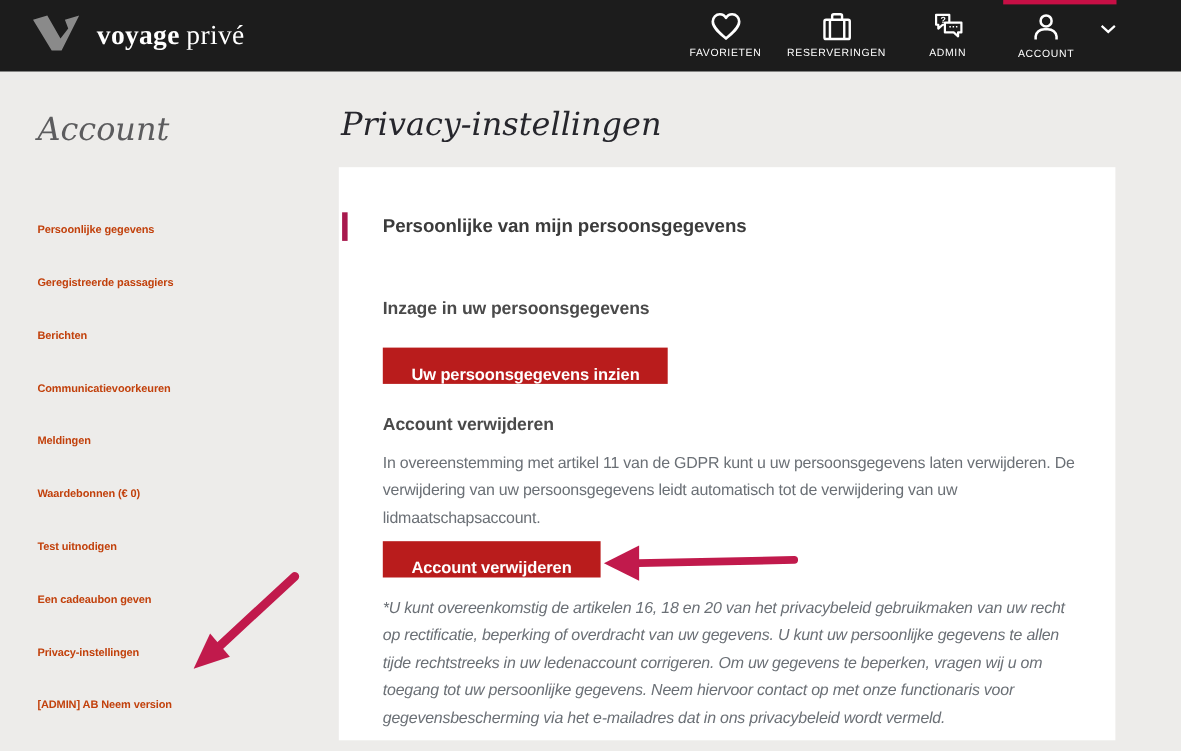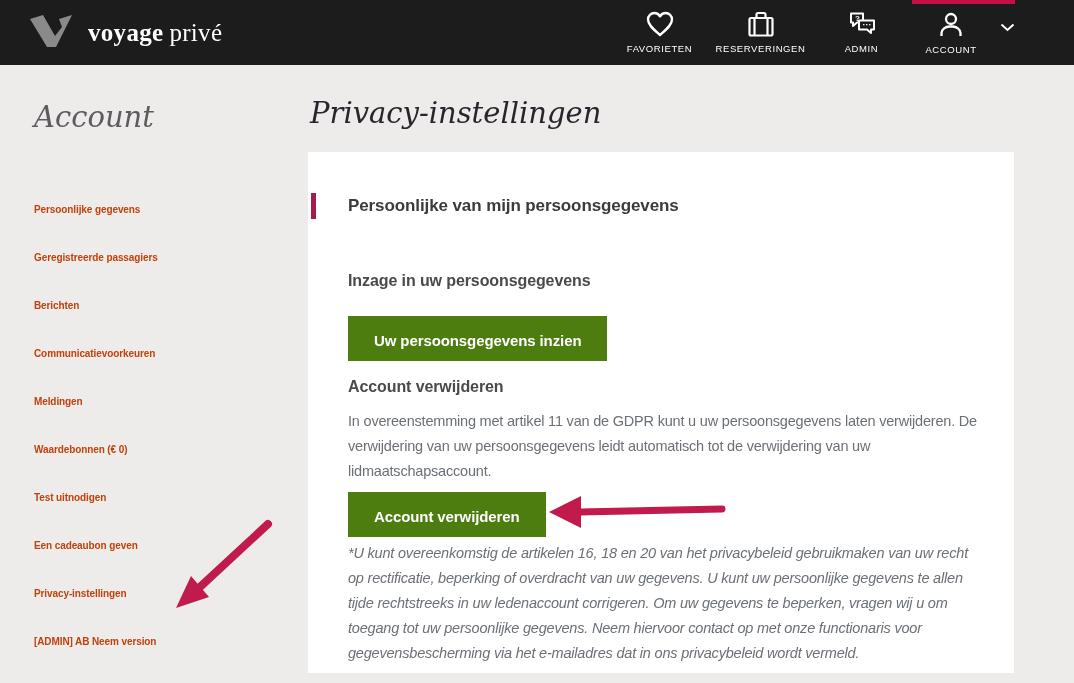--- a/index.html
+++ b/index.html
@@ -110,22 +110,22 @@
   }
   .p-access  { position: absolute; left: 40px; top: 119px; }
   .p-delete  { position: absolute; left: 40px; top: 257px; }
   .footnote  {
     position: absolute; left: 40px; top: 389px;
     font-style: italic; font-size: 14.5px; color: #6b7076;
     line-height: 24.5px; letter-spacing: -0.2px; width: 645px;
   }
   .btn {
     position: absolute; left: 40px;
-    height: 45px; padding: 16px 26px;
-    background: #4d7c0f; border: none;
+    height: 33px; padding: 16px 26px;
+    background: #b91c1c; border: none;
     color: #ffffff; font-weight: 700; font-size: 15px;
     font-family: "Liberation Sans", "DejaVu Sans", sans-serif;
     letter-spacing: -0.1px;
     cursor: pointer;
   }
   .btn-access { top: 164px; }
   .btn-delete { top: 340px; }
 
   
   .arrows-overlay {

